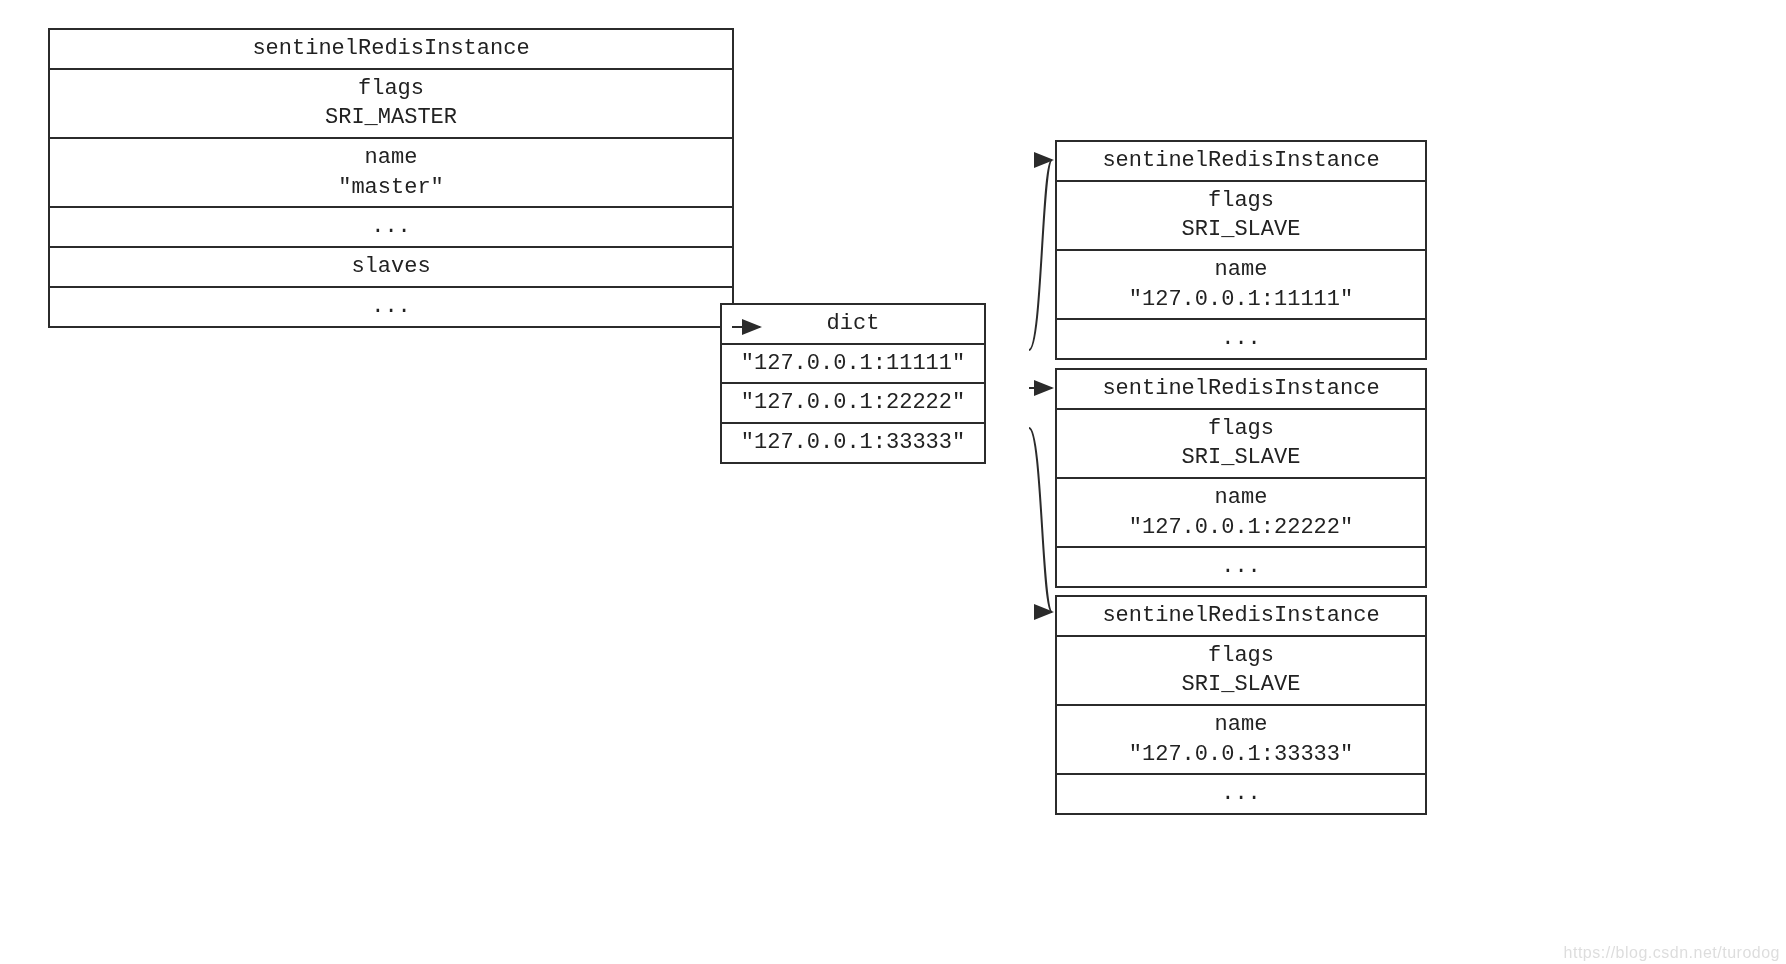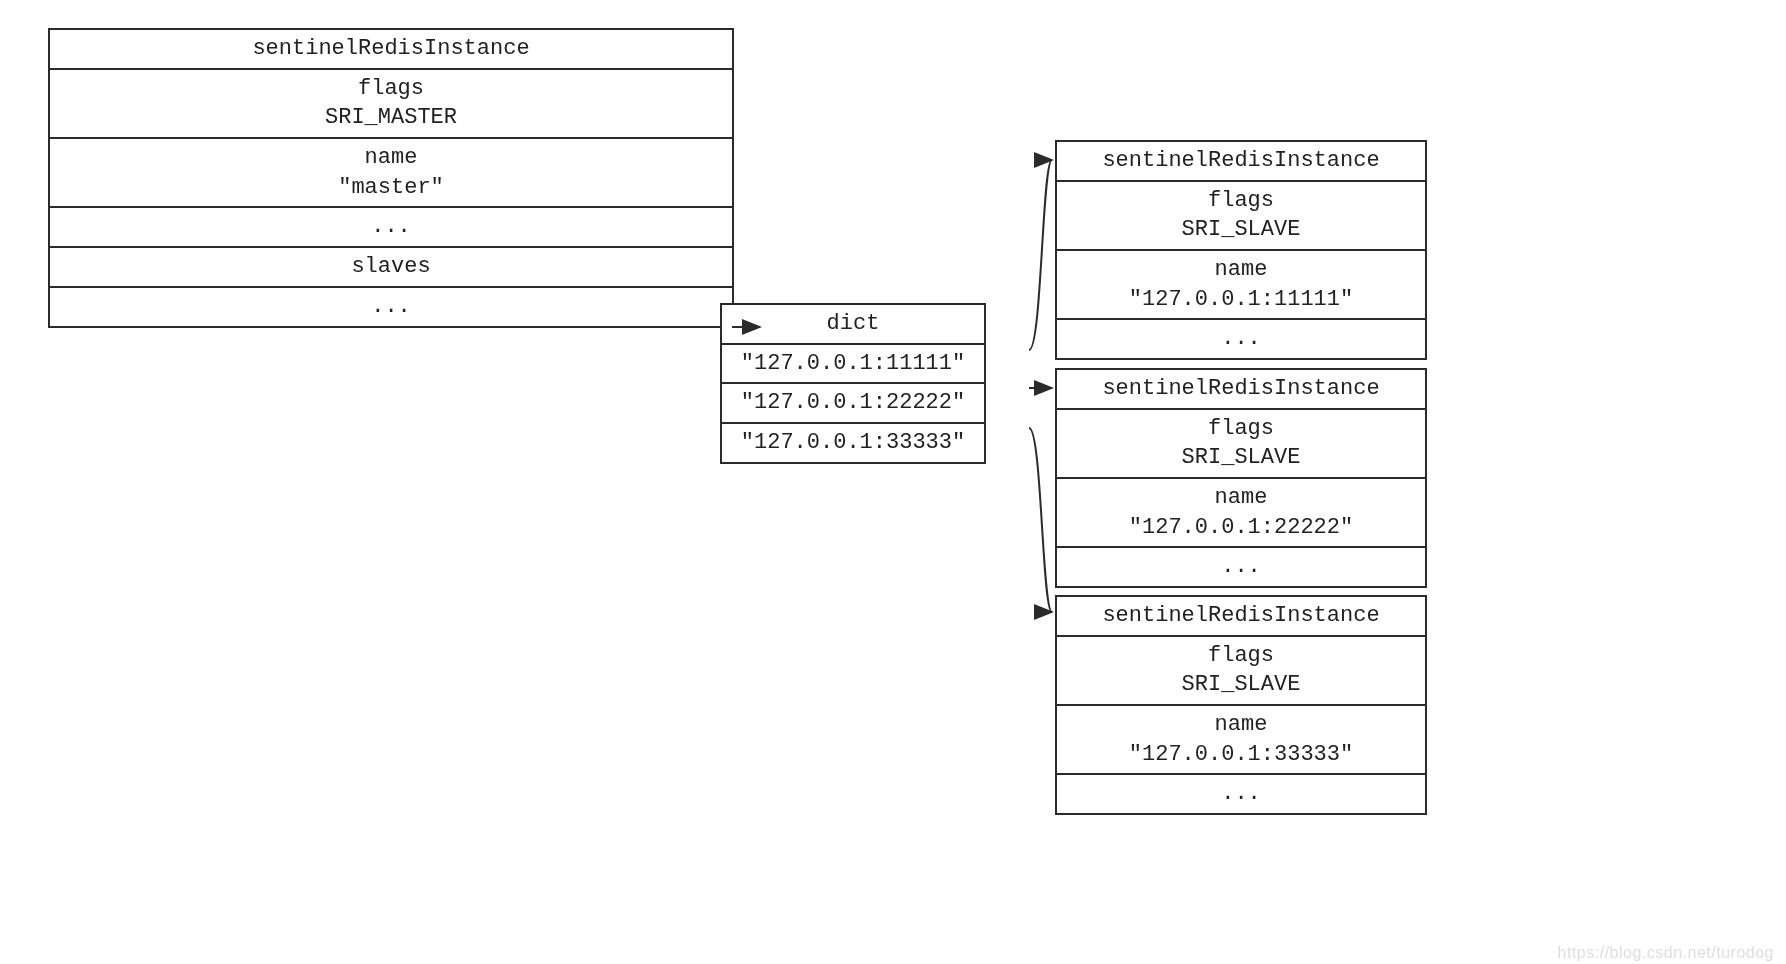--- a/index.html
+++ b/index.html
@@ -25,21 +25,21 @@
     text-align: center;
     line-height: 1.35;
     padding: 4px 8px;
     font-family: "Courier New", Courier, monospace;
   }
   .row:last-child {
     border-bottom: none;
   }
   .watermark {
     position: absolute;
-    right: 12px;
+    right: 6px;
     bottom: 2px;
     font-family: Arial, sans-serif;
     font-size: 16px;
     color: rgba(120,120,120,0.25);
     letter-spacing: 0.5px;
   }
   svg.arrows {
     position: absolute;
     left: 0; top: 0;
     width: 1786px;

